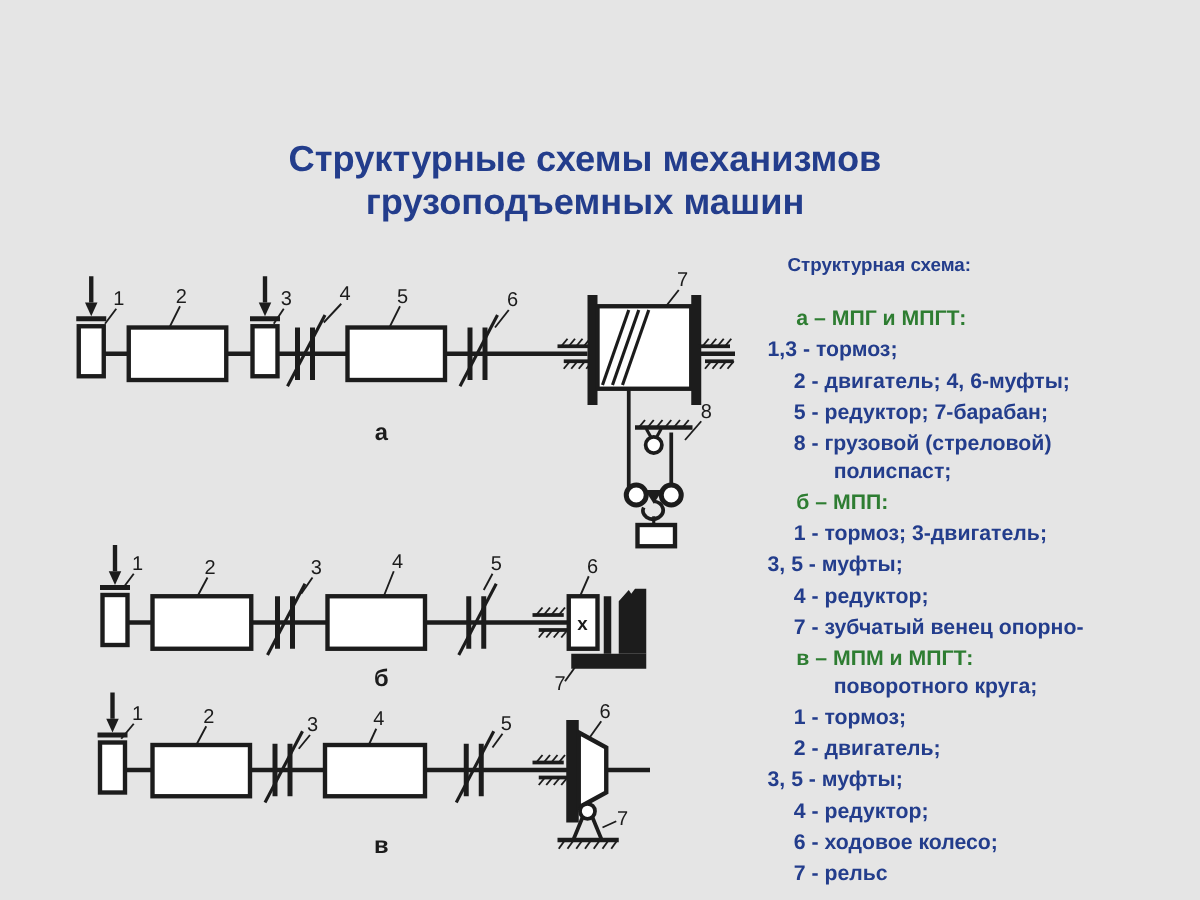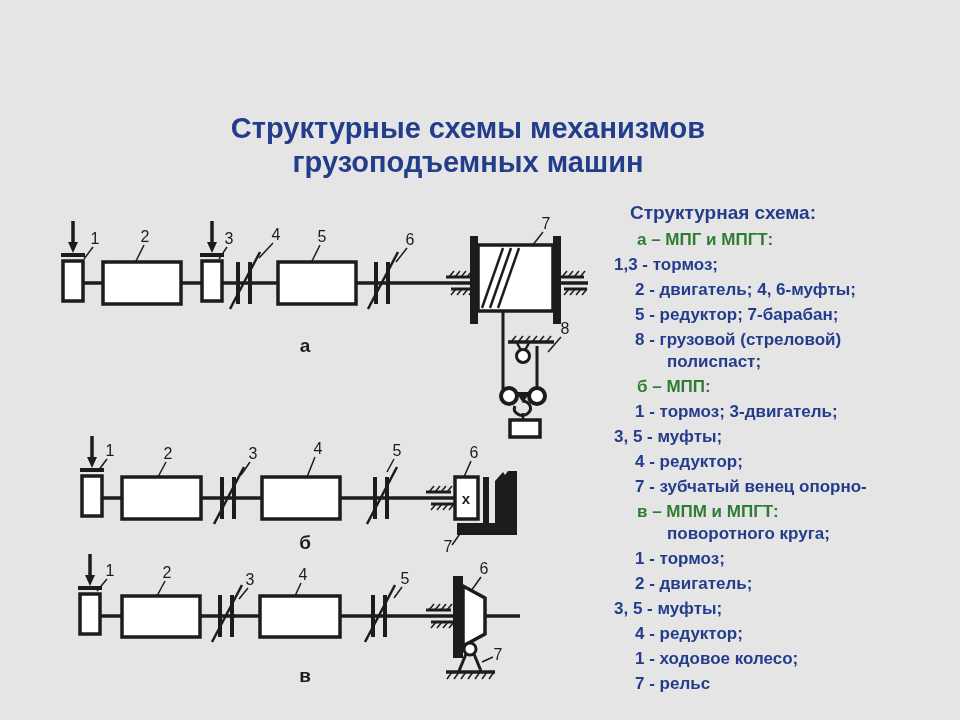--- a/index.html
+++ b/index.html
@@ -2,21 +2,21 @@
 <html><head>
 <meta charset="utf-8">
 <style>
   html,body{margin:0;padding:0;background:#fff;}
   .stage{position:relative;width:960px;height:720px;background:#e5e5e5;overflow:hidden;
          font-family:"Liberation Sans",sans-serif;}
   .title{position:absolute;left:90px;top:111px;width:756px;text-align:center;
          color:#233d8c;font-weight:bold;font-size:29px;line-height:34px;}
   .legend{position:absolute;left:600px;top:200px;width:358px;color:#233d8c;
           font-weight:bold;font-size:17px;line-height:20px;}
-  .lg-head{font-size:19px;line-height:25px;margin-bottom:5px;padding-left:30px;}
+  .lg-head{font-size:15px;line-height:25px;margin-bottom:20px;padding-left:30px;}
   .lg-line{margin-bottom:5px;}
   .lg-group{color:#2e7d32;padding-left:37px;}
   .lg-item{padding-left:35px;}
   .lg-hang{padding-left:14px;}
   .lg-cont{padding-left:67px;margin-top:-3px;}
   svg{position:absolute;left:0;top:0;}
   svg line,svg path,svg polyline{stroke:#1c1c1c;fill:none;}
   svg polygon{stroke:#1c1c1c;}
   .s15{stroke-width:1.5px;}
   .s25{stroke-width:2.5px;}
@@ -52,21 +52,21 @@
     <div class="lg-line lg-item">1 - тормоз; 3-двигатель;</div>
     <div class="lg-line lg-hang">3, 5 - муфты;</div>
     <div class="lg-line lg-item">4 - редуктор;</div>
     <div class="lg-line lg-item">7 - зубчатый венец опорно-</div>
     <div class="lg-line lg-group">в – МПМ и МПГТ:</div>
     <div class="lg-line lg-cont">поворотного круга;</div>
     <div class="lg-line lg-item">1 - тормоз;</div>
     <div class="lg-line lg-item">2 - двигатель;</div>
     <div class="lg-line lg-hang">3, 5 - муфты;</div>
     <div class="lg-line lg-item">4 - редуктор;</div>
-    <div class="lg-line lg-item">1 - ходовое колесо;</div>
+    <div class="lg-line lg-item">6 - ходовое колесо;</div>
     <div class="lg-line lg-item">7 - рельс</div>
   </div>
 
   <svg width="960" height="720" viewBox="0 0 960 720">
     <defs>
       <g id="sym-brake">
         <line class="s35" x1="0" y1="-62" x2="0" y2="-41"></line>
         <polygon class="fill-ink" points="-5,-41 5,-41 0,-30"></polygon>
         <line class="s40" x1="-12" y1="-28" x2="12" y2="-28"></line>
         <rect class="blk" x="-10" y="-22" width="20" height="40"></rect>

